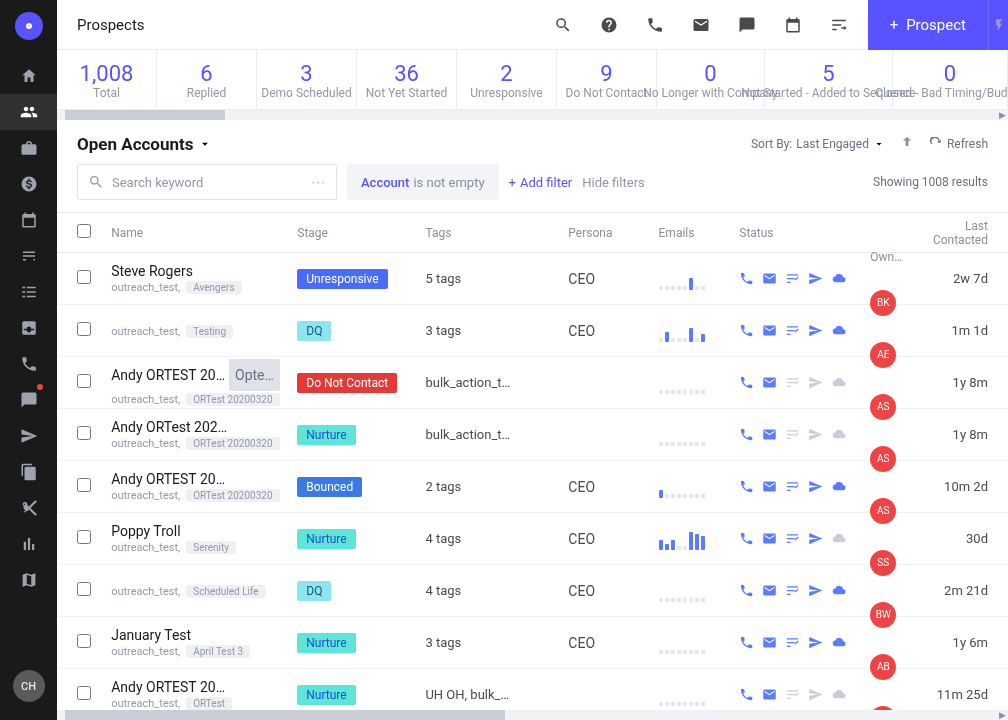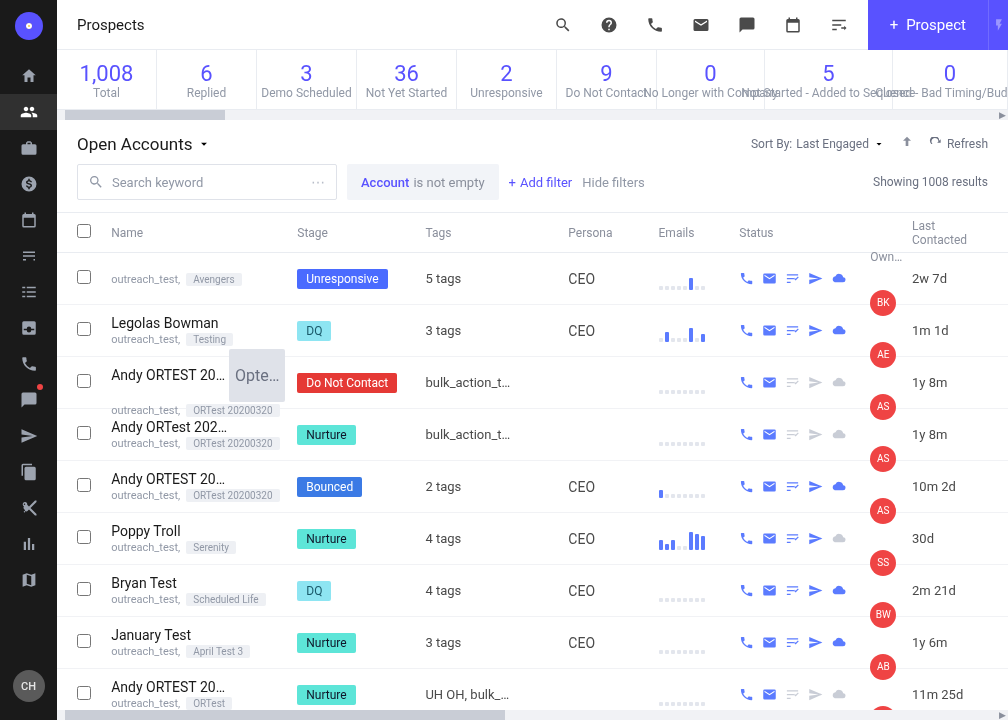--- a/index.html
+++ b/index.html
@@ -32,21 +32,21 @@
   .stats-wrap { position: relative; }
   .stats { display: flex; height: 60px; border-bottom: 1px solid #e9ecf1; overflow: hidden; }
   .stat { border-right: 1px solid #e9ecf1; padding: 8px 20px 6px; display: flex; flex-direction: column; align-items: center; justify-content: center; white-space: nowrap; min-width: 100px; }
   .stat-num { font-size: 22px; color: #5952ff; font-weight: 400; }
   .stat-label { font-size: 12px; color: #9198a6; text-align: center; line-height: 1.2; }
   .hscroll { height: 10px; background: #f1f2f5; position: relative; }
   .hscroll-thumb { position: absolute; height: 10px; background: #c9cdd6; left: 8px; width: 160px; }
   
   
   .toolbar { display: flex; align-items: center; padding: 14px 20px 10px; gap: 14px; }
-  .view-title { font-size: 17px; font-weight: 400; color: #1a1a1a; display: flex; align-items: center; gap: 4px; cursor: pointer; }
+  .view-title { font-size: 17px; font-weight: 700; color: #1a1a1a; display: flex; align-items: center; gap: 4px; cursor: pointer; }
   .toolbar-spacer { flex: 1; }
   .sortby { font-size: 12px; color: #6a7080; display: flex; align-items: center; gap: 4px; cursor: pointer; }
   .refresh { font-size: 12px; color: #6a7080; display: flex; align-items: center; gap: 4px; cursor: pointer; }
   .sort-icon { color: #8a8f9c; cursor: pointer; }
   
   
   .filterrow { display: flex; align-items: center; padding: 0 20px 12px; gap: 10px; border-bottom: 1px solid #e9ecf1; }
   .search-box { display: flex; align-items: center; border: 1px solid #dfe2e9; height: 36px; border-radius: 2px; padding: 0 10px; width: 260px; gap: 8px; color: #9198a6; }
   .search-box input { border: none; outline: none; flex: 1; font-size: 13px; color: #333; }
   .search-box input::placeholder { color: #9198a6; }
@@ -62,33 +62,33 @@
   .table-wrap { flex: 1; overflow-y: auto; overflow-x: hidden; position: relative; }
   .thead { display: flex; height: 40px; align-items: center; padding: 0 20px; border-bottom: 1px solid #e9ecf1; font-size: 12px; color: #8a8f9c; }
   .col-check { width: 36px; }
   .col-name { width: 196px; }
   .col-stage { width: 135px; }
   .col-tags { width: 100px; }
   .col-persona { width: 95px; margin-left: 48px; }
   .col-emails { width: 85px; }
   .col-status { width: 138px; }
   .col-owner { width: 44px; margin-top: 48px; }
-  .col-last { width: 80px; }
+  .col-last { width: 80px; text-align: right; }
   
   .trow { display: flex; height: 52px; align-items: center; padding: 0 20px; border-bottom: 1px solid #f1f2f5; font-size: 13px; color: #1a1a1a; }
   input[type=checkbox] { width: 14px; height: 14px; cursor: pointer; accent-color: #5952ff; border: 1px solid #c9cdd6; }
   .name-main { font-size: 14px; color: #1a1a1a; white-space: nowrap; overflow: hidden; text-overflow: ellipsis; max-width: 120px; display: inline-block; vertical-align: middle; }
   .name-sub { font-size: 11px; color: #9198a6; margin-top: 2px; display: flex; align-items: center; gap: 6px; }
   .name-sub .tag-pill { background: #eef0f4; padding: 1px 7px; border-radius: 2px; font-size: 10px; }
-  .name-extra-pill { background: #dfe2e9; padding: 17px 6px; border-radius: 2px; font-size: 16px; color: #6a7080; margin-left: 4px; vertical-align: middle; display: inline-block; }
+  .name-extra-pill { background: #dfe2e9; padding: 8px 6px; border-radius: 2px; font-size: 14px; color: #6a7080; margin-left: 4px; vertical-align: middle; display: inline-block; }
   .stage-pill { padding: 3px 9px; border-radius: 2px; font-size: 12px; display: inline-block; }
   .stage-Unresponsive { background: #4a6bff; color: #fff; }
   .stage-DQ { background: #8ee5f2; color: #1a5a6a; }
   .stage-DoNotContact { background: #e53935; color: #fff; }
-  .stage-Nurture { background: #5de5d8; color: #0f172a; }
+  .stage-Nurture { background: #5de5d8; color: #1d4ed8; }
   .stage-Bounced { background: #3b7ae5; color: #fff; }
   .tags-text { font-size: 13px; color: #4a4a4a; white-space: nowrap; overflow: hidden; text-overflow: ellipsis; max-width: 90px; display: block; }
   .persona-text { font-size: 14px; color: #4a4a4a; }
   .last-text { font-size: 13px; color: #4a4a4a; }
   
   .owner-badge { width: 26px; height: 26px; border-radius: 50%; background: #ef4444; color: #fff; font-size: 10px; display: flex; align-items: center; justify-content: center; }
   
   .spark { display: flex; gap: 2px; align-items: flex-end; height: 22px; }
   .spark-bar { width: 4px; border-radius: 1px; }
   
@@ -342,20 +342,21 @@
     <div class="col-emails">Emails</div>
     <div class="col-status">Status</div>
     <div class="col-owner">Own…</div>
     <div class="col-last">Last Contacted</div>
   </div>
 
   <div class="table-wrap" id="tbody" style="position:relative">
   <div class="trow">
     <div class="col-check"><input type="checkbox" style=""></div>
     <div class="col-name">
+      <div><span class="name-main">Steve Rogers</span></div>
       <div class="name-sub">
             <span>outreach_test,</span>
             <span class="tag-pill">Avengers</span>
           </div>
     </div>
     <div class="col-stage"><span class="stage-pill stage-Unresponsive">Unresponsive</span></div>
     <div class="col-tags">
           <span class="tags-text">5 tags</span>
         </div>
     <div class="col-persona"><span class="persona-text">CEO</span></div>
@@ -401,21 +402,20 @@
           </div>
         </div>
     <div class="col-owner">
           <div class="owner-badge">BK</div>
         </div>
     <div class="col-last"><span class="last-text">2w 7d</span></div>
   </div>
       <div class="trow">
     <div class="col-check"><input type="checkbox" style=""></div>
     <div class="col-name">
-      <div><span class="name-main">Legolas Bowman</span></div>
       <div class="name-sub">
             <span>outreach_test,</span>
             <span class="tag-pill">Testing</span>
           </div>
     </div>
     <div class="col-stage"><span class="stage-pill stage-DQ">DQ</span></div>
     <div class="col-tags">
           <span class="tags-text">3 tags</span>
         </div>
     <div class="col-persona"><span class="persona-text">CEO</span></div>
@@ -701,21 +701,20 @@
           </div>
         </div>
     <div class="col-owner">
           <div class="owner-badge">SS</div>
         </div>
     <div class="col-last"><span class="last-text">30d</span></div>
   </div>
       <div class="trow">
     <div class="col-check"><input type="checkbox" style=""></div>
     <div class="col-name">
-      <div><span class="name-main">Bryan Test</span></div>
       <div class="name-sub">
             <span>outreach_test,</span>
             <span class="tag-pill">Scheduled Life</span>
           </div>
     </div>
     <div class="col-stage"><span class="stage-pill stage-DQ">DQ</span></div>
     <div class="col-tags">
           <span class="tags-text">4 tags</span>
         </div>
     <div class="col-persona"><span class="persona-text">CEO</span></div>

